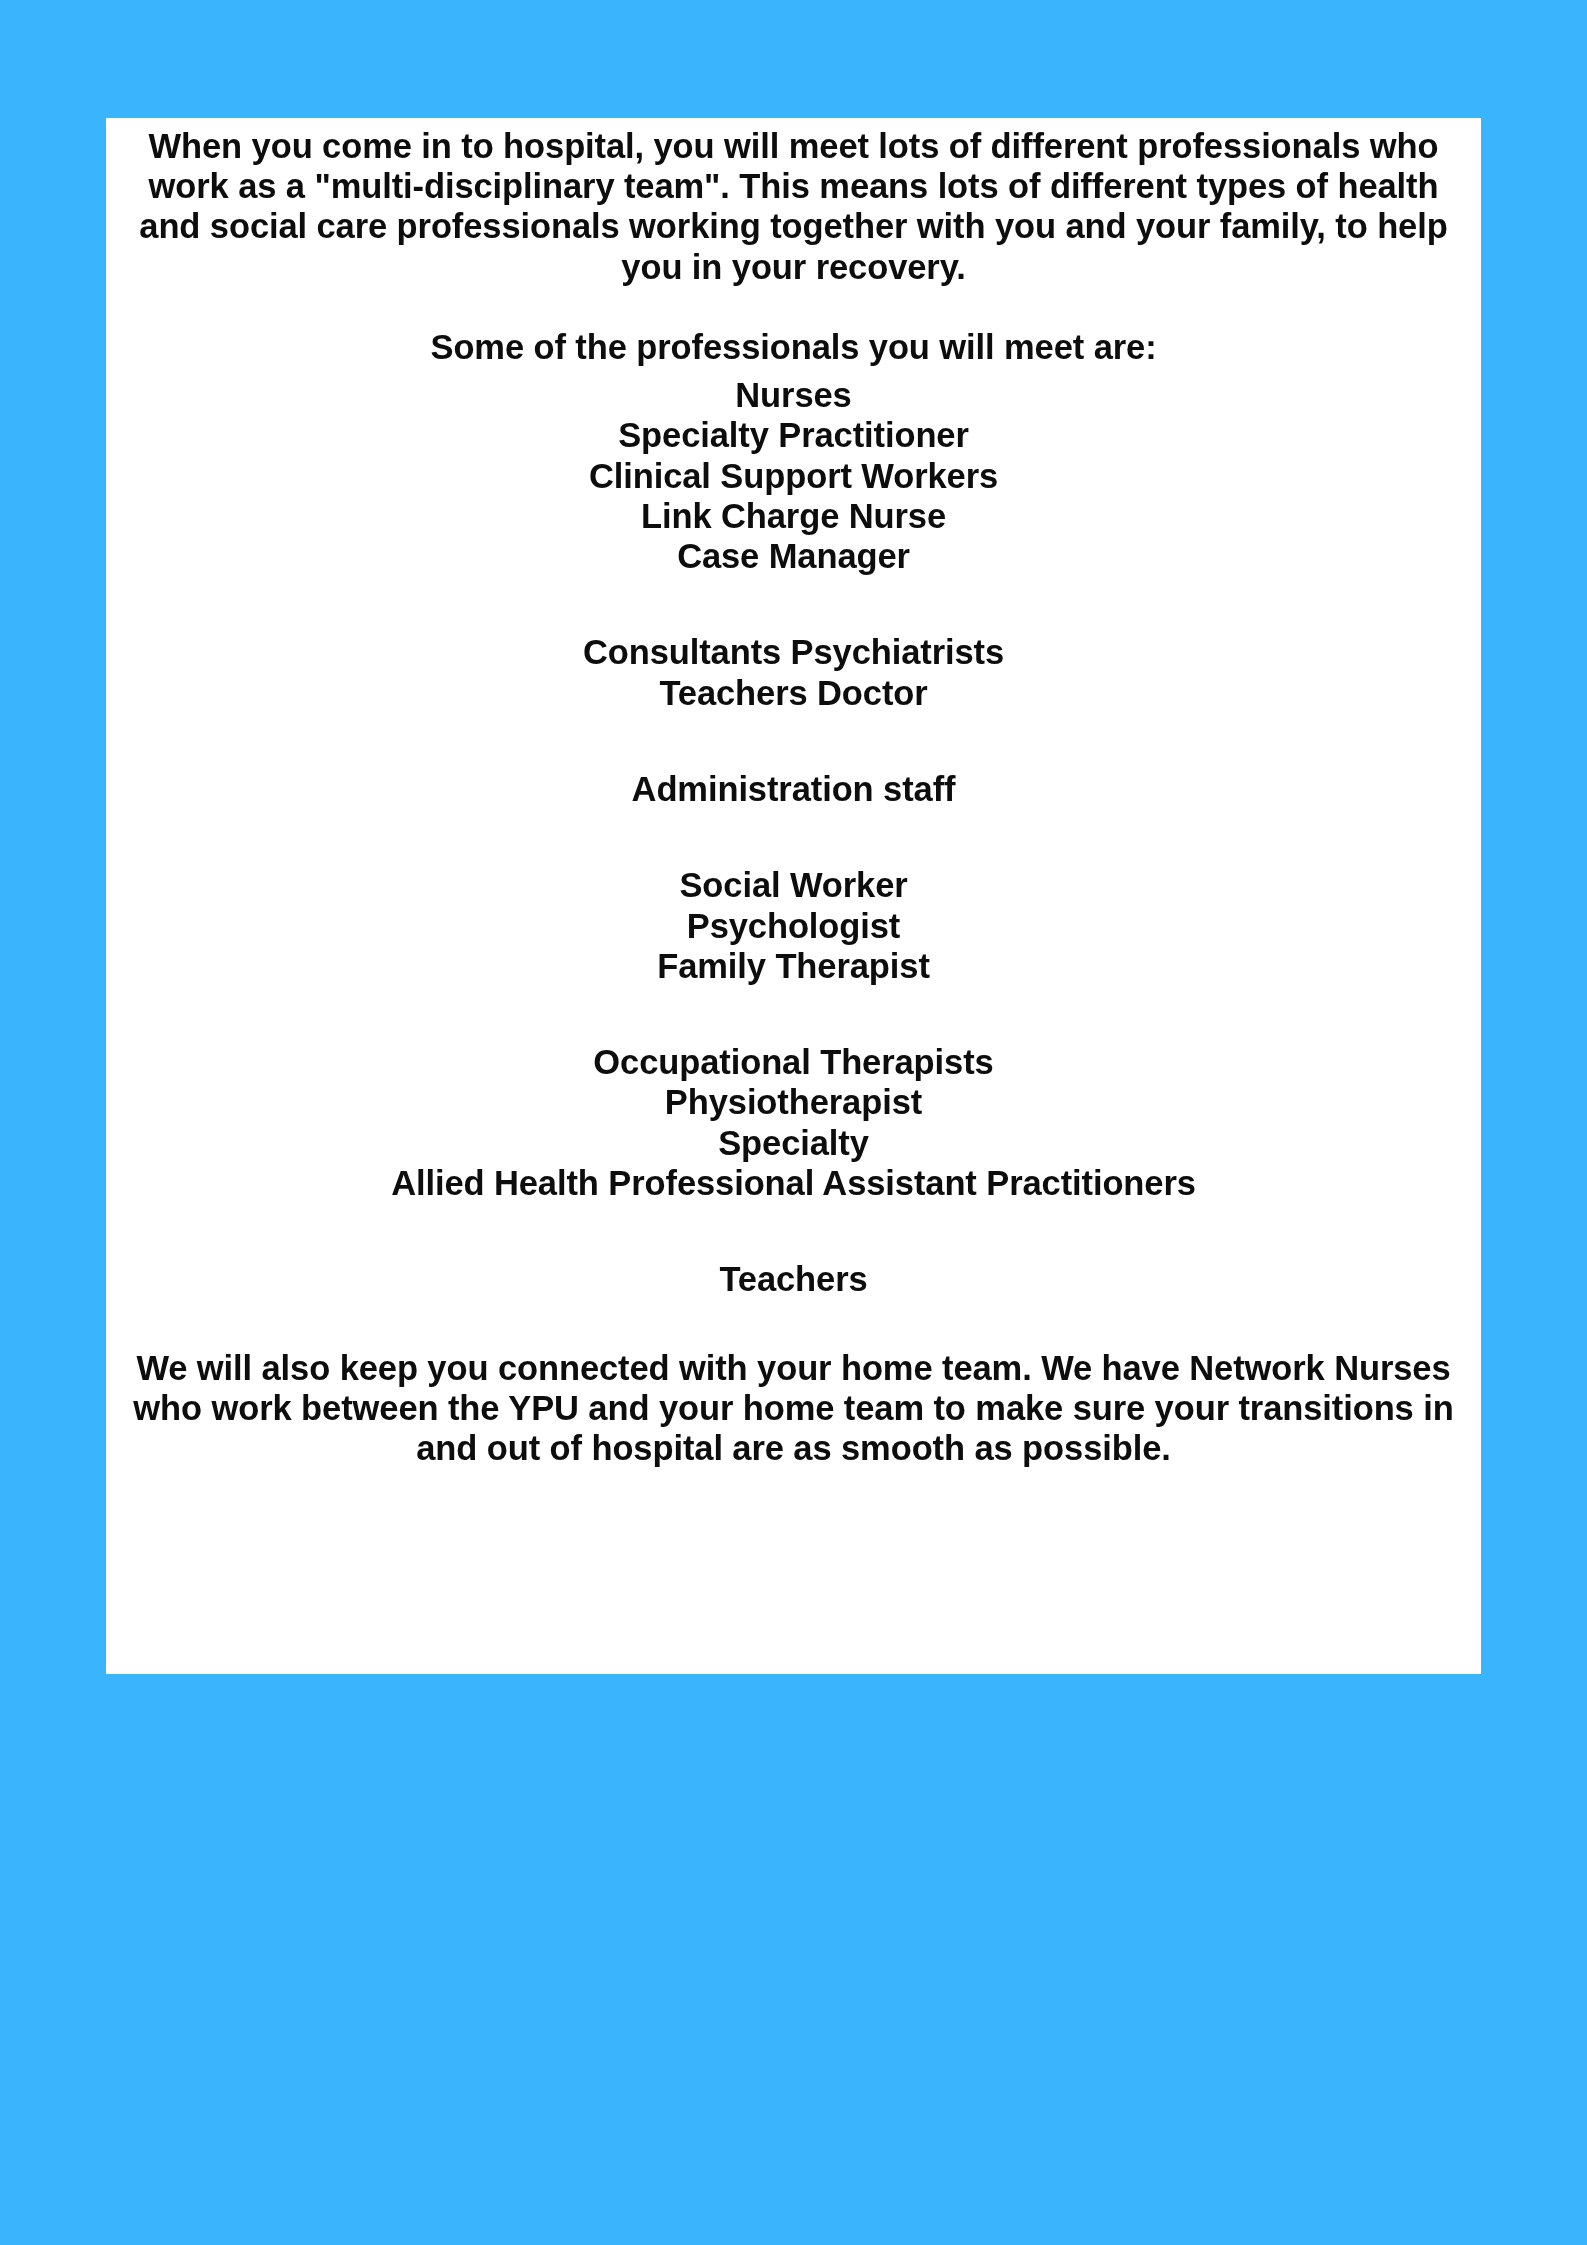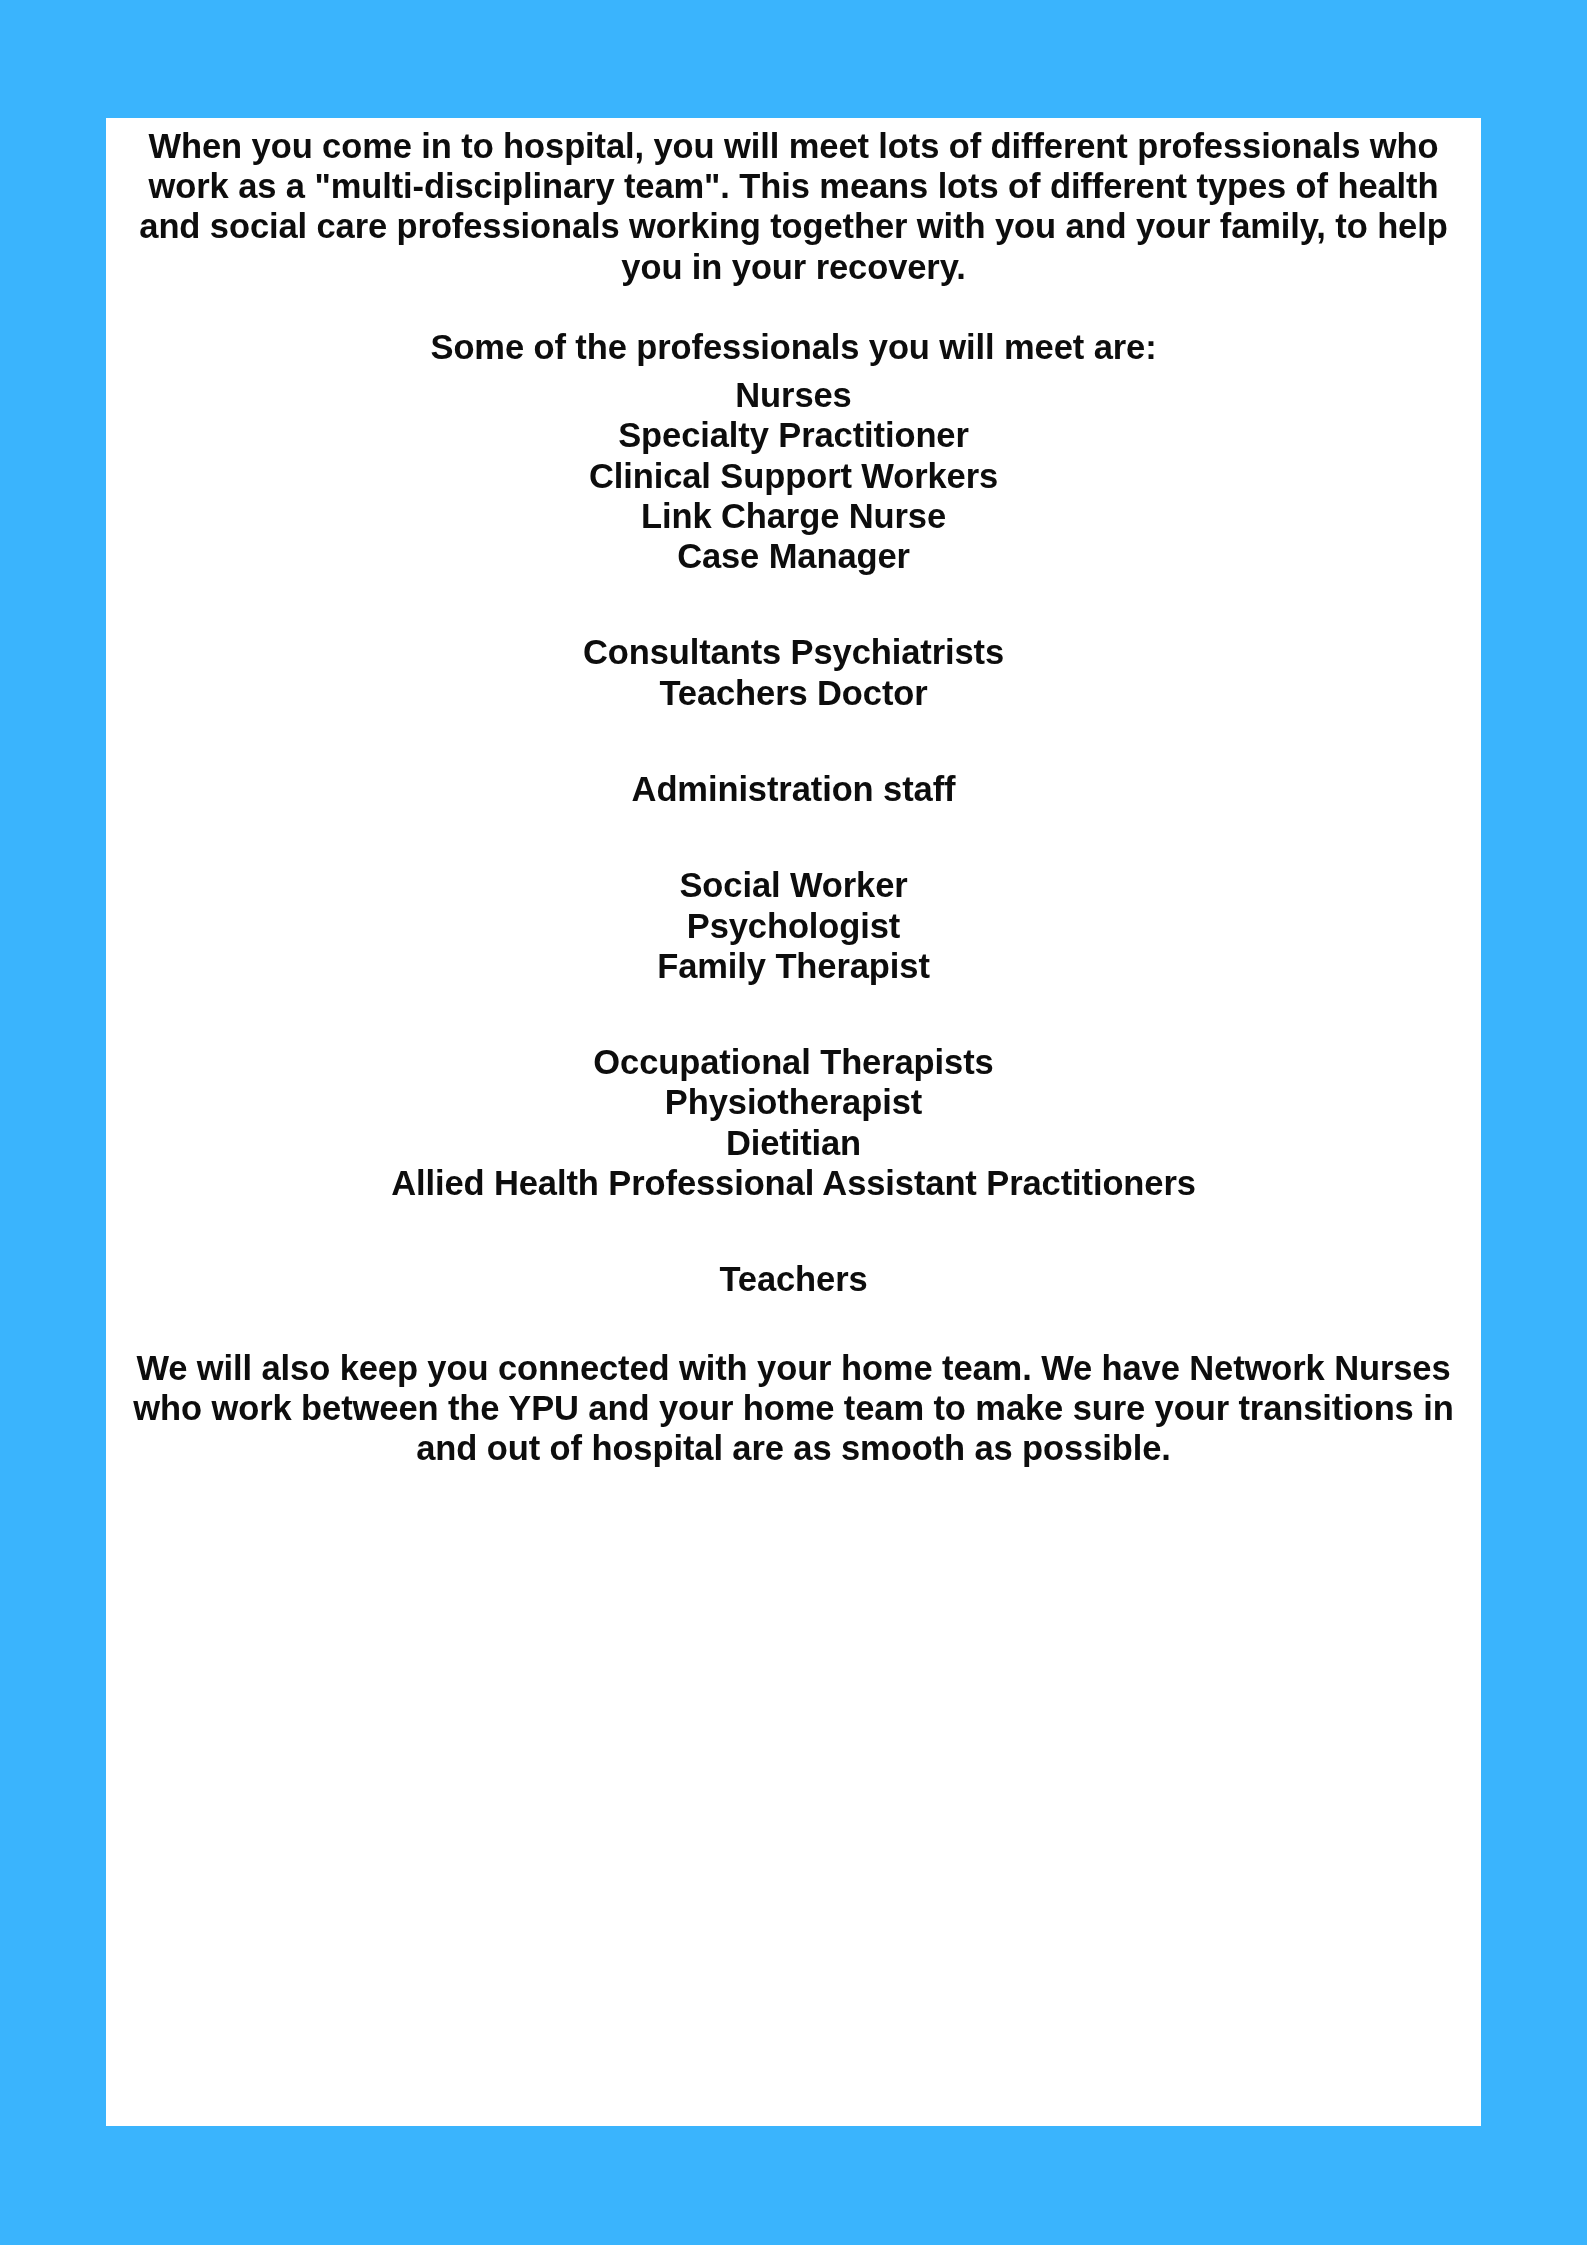--- a/index.html
+++ b/index.html
@@ -22,21 +22,21 @@
     height: 2245px;
     background: #3ab4fd;
     box-sizing: border-box;
   }
 
   .content-card {
     position: absolute;
     left: 106px;
     top: 118px;
     width: 1375px;
-    height: 2008px;
+    height: 1556px;
     background: #ffffff;
     box-sizing: border-box;
     padding: 0;
     overflow: hidden;
   }
 
   .text-body {
     position: absolute;
     left: 0;
     top: 0;
@@ -120,21 +120,21 @@
         <p class="line">Social Worker</p>
         <p class="line">Psychologist</p>
         <p class="line">Family Therapist</p>
       </div>
 
       <div class="spacer"></div>
 
       <div class="group">
         <p class="line">Occupational Therapists</p>
         <p class="line">Physiotherapist</p>
-        <p class="line">Dietitian</p>
+        <p class="line">Specialty</p>
         <p class="line">Allied Health Professional Assistant Practitioners</p>
       </div>
 
       <div class="spacer"></div>
 
       <div class="group">
         <p class="line">Teachers</p>
       </div>
 
       <div class="spacer"></div>

